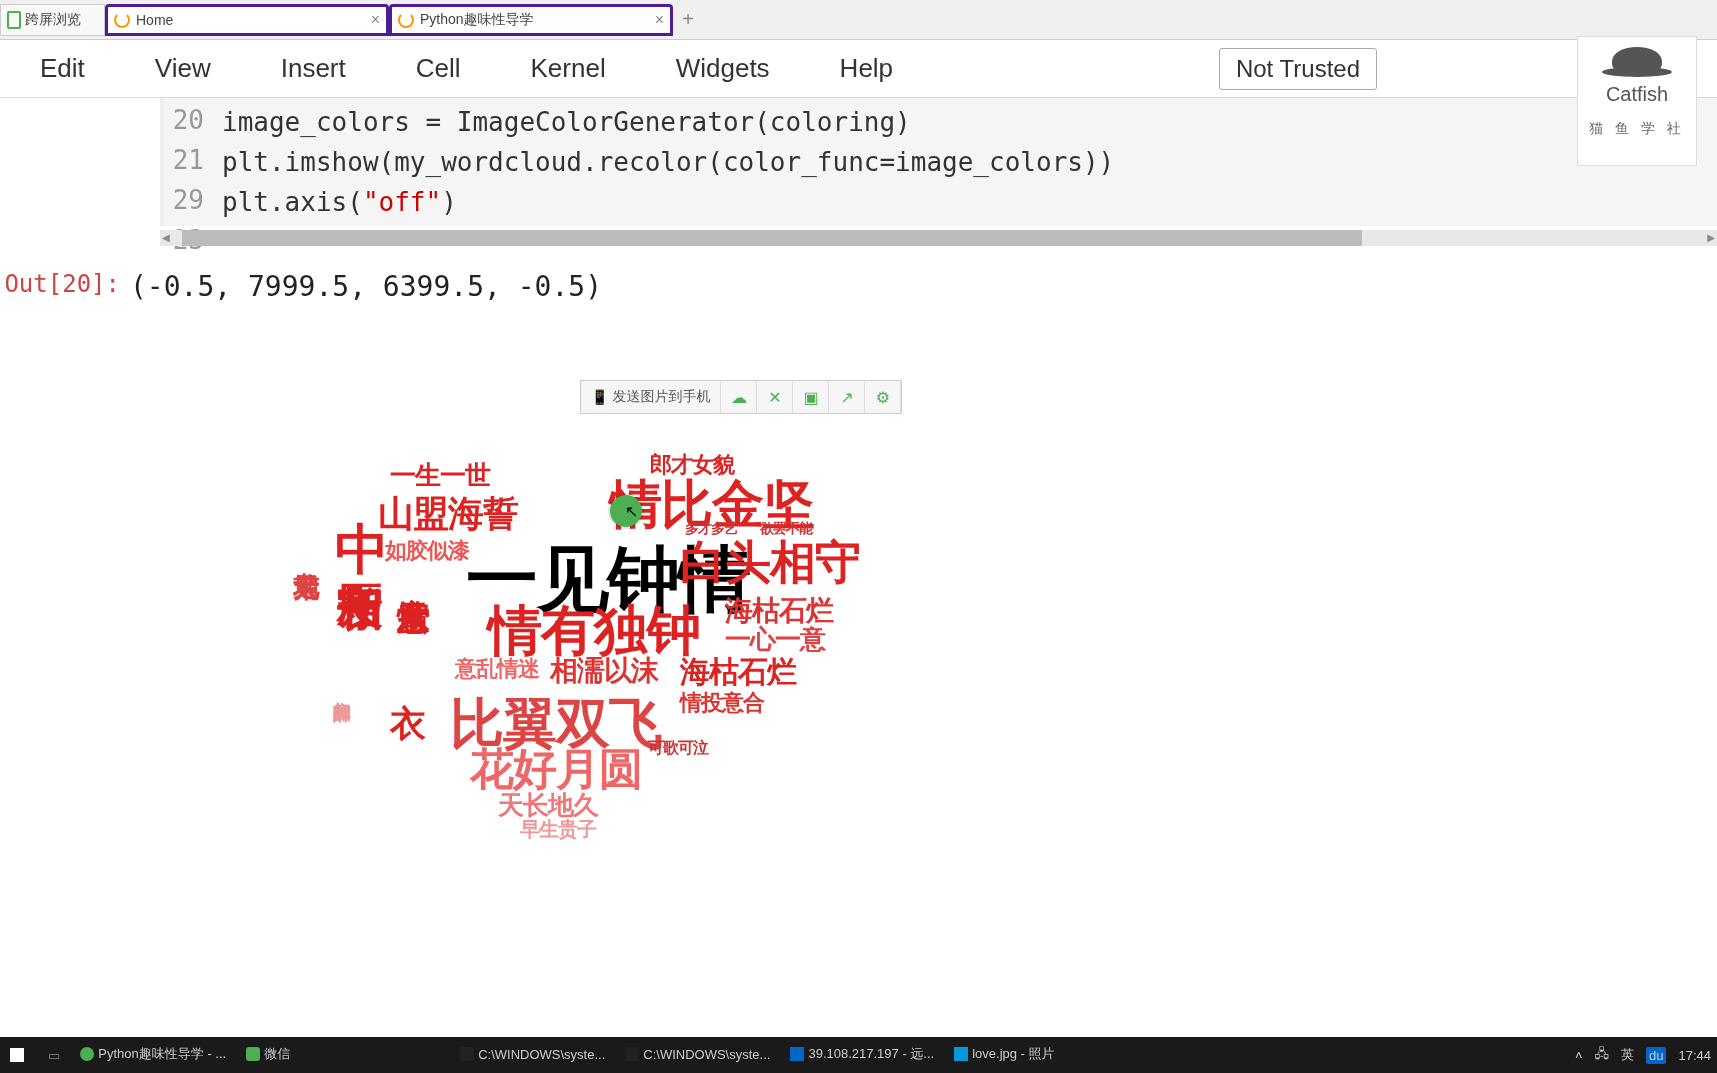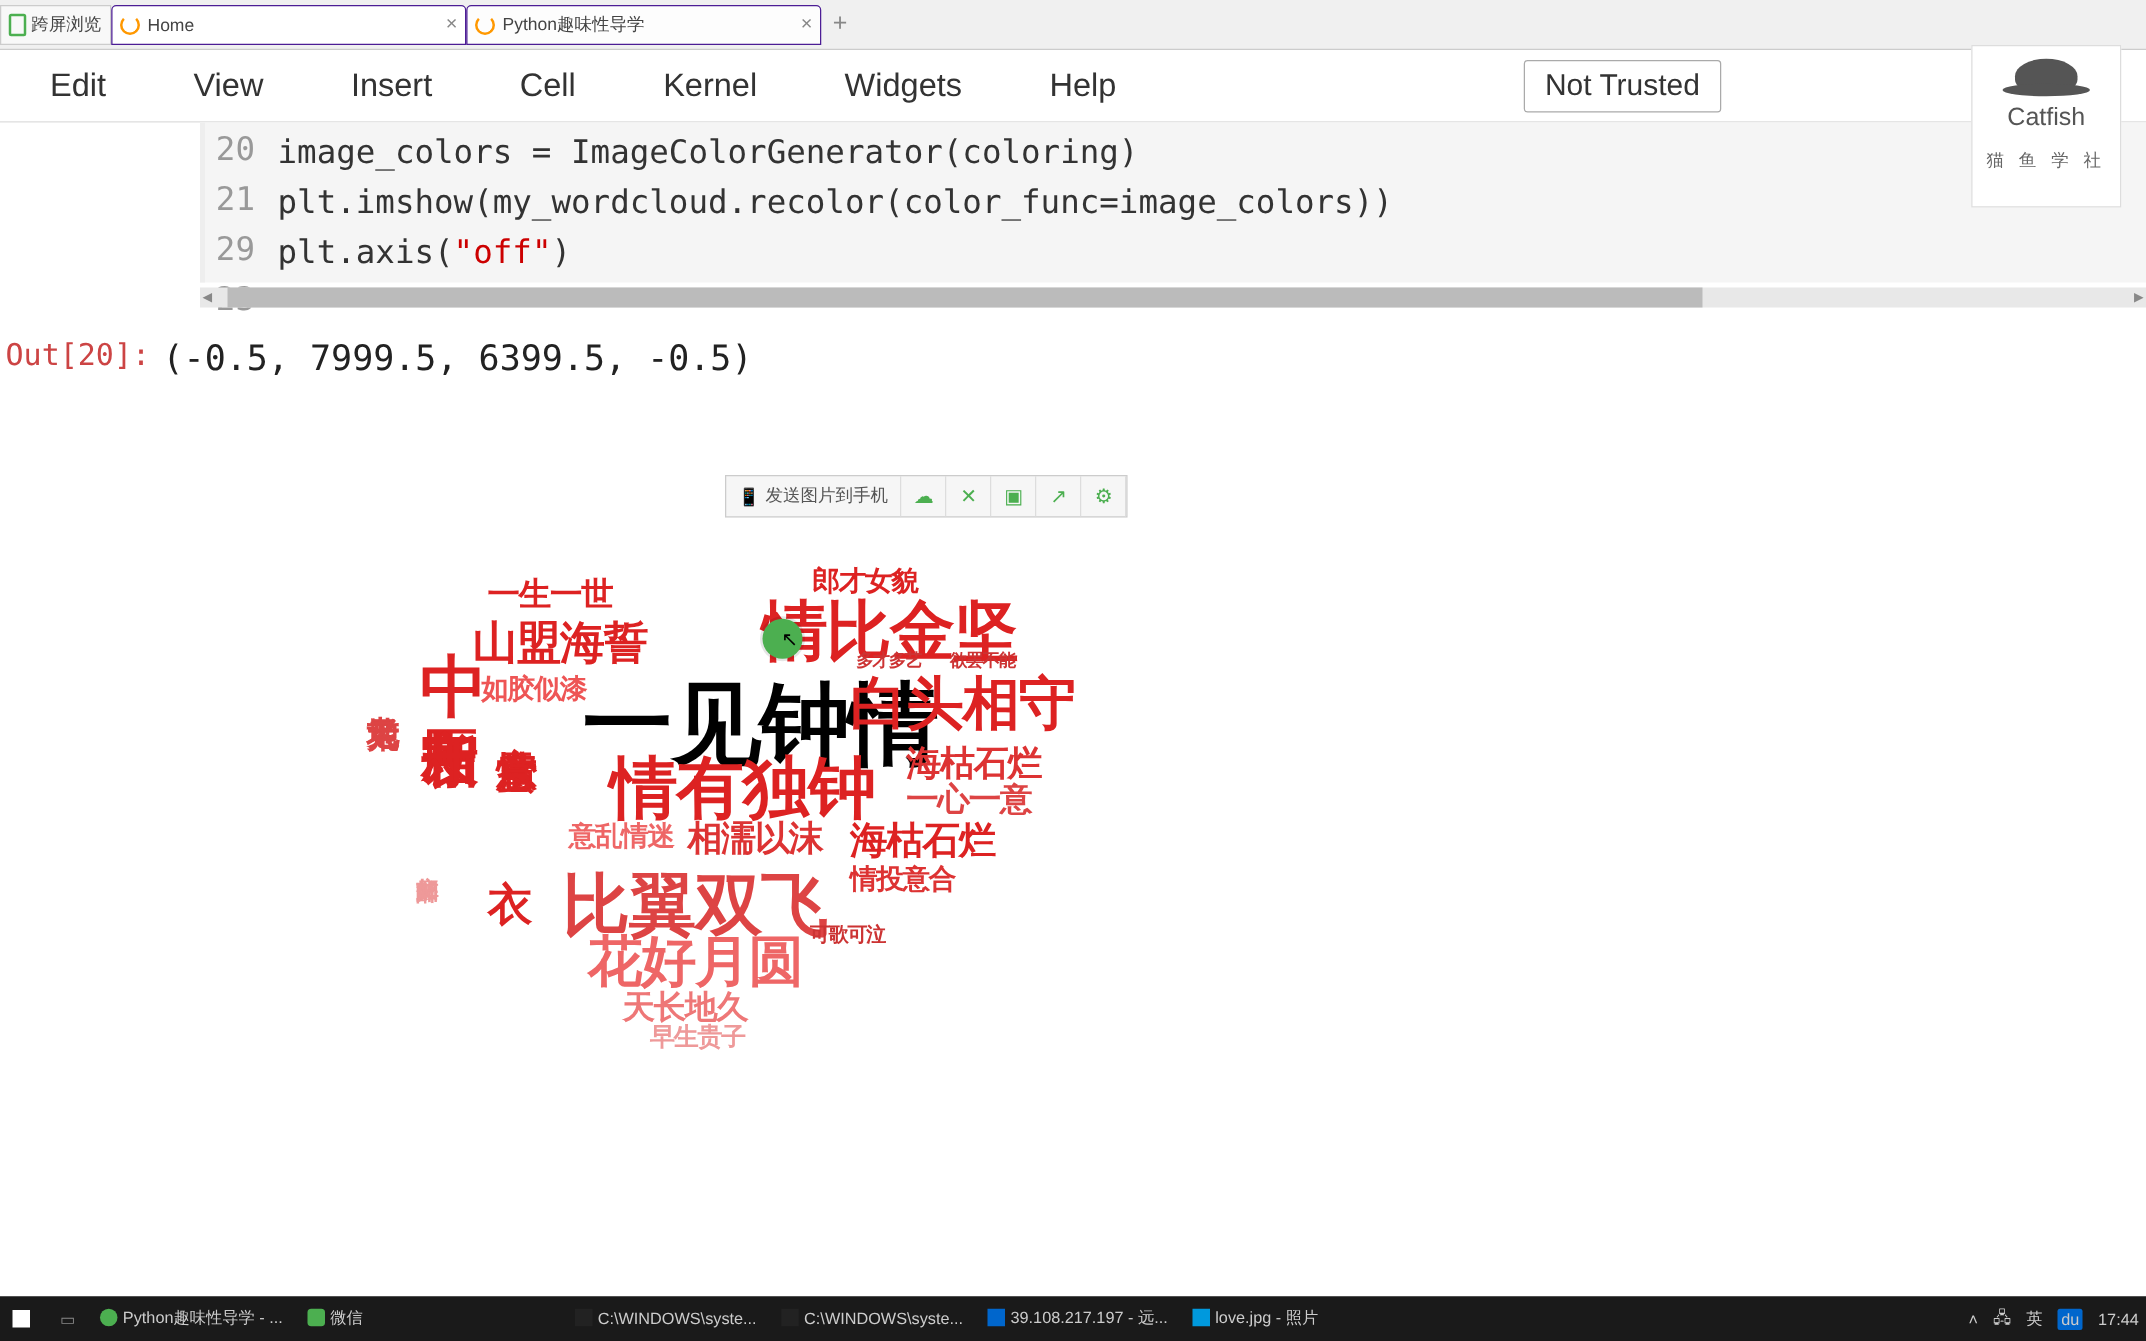--- a/index.html
+++ b/index.html
@@ -1,23 +1,23 @@
 <!DOCTYPE html>
 <html><head>
 <meta charset="utf-8">
 <style>
 * { margin: 0; padding: 0; box-sizing: border-box; }
 body { font-family: "Microsoft YaHei", "Segoe UI", Arial, sans-serif; background: #fff; width: 1717px; height: 1073px; overflow: hidden; position: relative; }
 
 
 .tabbar { height: 40px; background: #f0f0f0; display: flex; align-items: center; border-bottom: 1px solid #ccc; }
 .apptab { height: 32px; display: flex; align-items: center; padding: 0 6px; border-right: 1px solid #ddd; font-size: 14px; color: #444; }
-.apptab.first { background: #f8f8f8; width: 89px; border: 1px solid #ccc; }
+.apptab.first { background: #f8f8f8; width: 105px; border: 1px solid #ccc; }
 .apptab.first .sq { width: 14px; height: 18px; border: 2px solid #4caf50; margin-right: 4px; border-radius: 2px; }
-.apptab.mid { background: #fff; width: 284px; border: 1px solid #4c1d95; border-top-left-radius: 4px; border-top-right-radius: 4px; justify-content: space-between; }
+.apptab.mid { background: #fff; width: 284px; border: 3px solid #4c1d95; border-top-left-radius: 4px; border-top-right-radius: 4px; justify-content: space-between; }
 .apptab.mid .ico { width: 16px; height: 16px; border: 2px solid #ff9800; border-radius: 50%; border-top-color: transparent; margin-right: 6px; }
 .apptab.mid .lbl { flex: 1; }
 .apptab .close { color: #888; margin-left: 8px; font-size: 16px; }
 .newtab { width: 30px; text-align: center; color: #888; font-size: 20px; }
 
 
 .menubar { height: 58px; display: flex; align-items: center; padding: 0 40px; border-bottom: 1px solid #ddd; position: relative; }
 .menubar .mitem { font-size: 26px; color: #333; margin-right: 70px; cursor: pointer; }
 .nottrusted { position: absolute; right: 340px; border: 1px solid #aaa; padding: 6px 16px; font-size: 24px; color: #333; border-radius: 3px; }
 .logo-box { position: absolute; right: 20px; top: -4px; width: 120px; height: 130px; border: 1px solid #ddd; background: #fff; text-align: center; padding-top: 10px; z-index: 5; }

